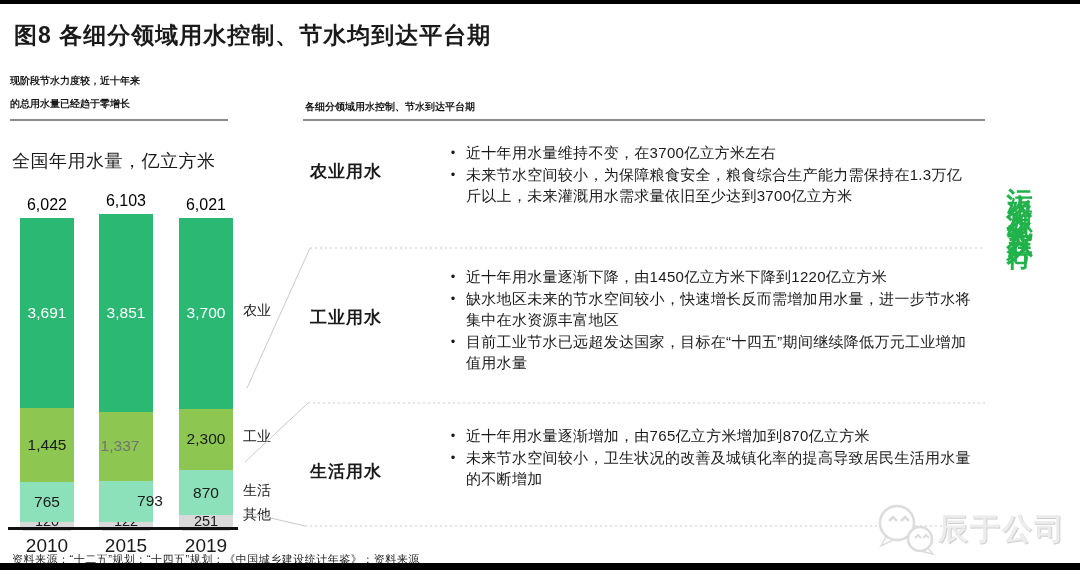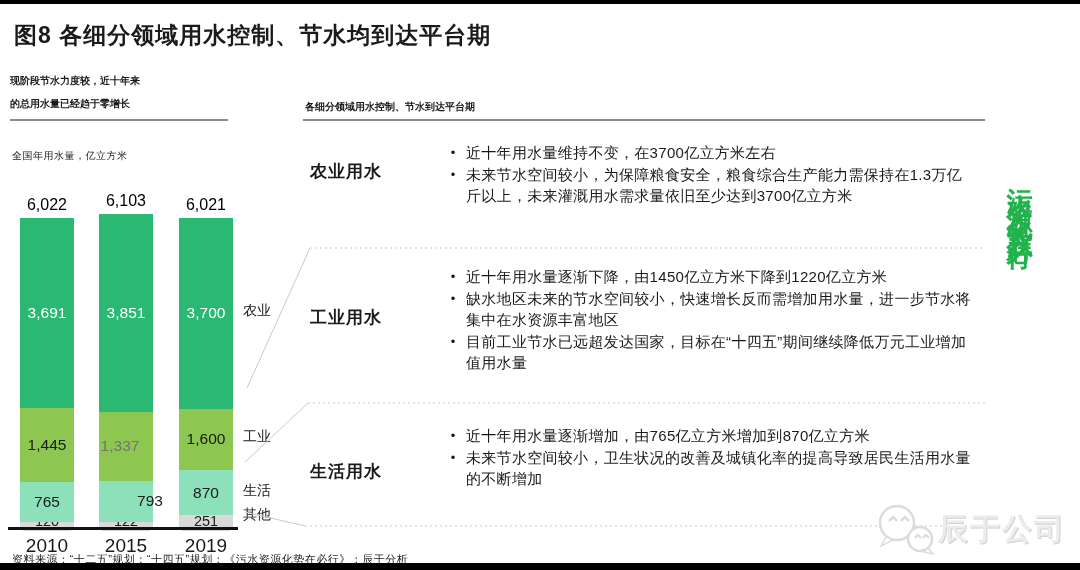--- a/index.html
+++ b/index.html
@@ -3,21 +3,21 @@
 <meta charset="utf-8">
 <style>
   html,body{margin:0;padding:0;background:#fff;}
   #stage{position:relative;width:1080px;height:570px;background:#ffffff;overflow:hidden;
          font-family:"Liberation Sans","DejaVu Sans",sans-serif;color:#1a1a1a;}
   .abs{position:absolute;}
   .blackbar{left:0;width:1080px;background:#000;}
   .page-title{left:14px;top:20px;font-size:23px;font-weight:bold;letter-spacing:1px;}
   .subhead{font-size:10px;font-weight:bold;line-height:23px;}
   .rule{height:2px;background:#8c8c8c;}
-  .chart-title{left:12px;top:149px;font-size:10px;letter-spacing:0.5px;}
+  .chart-title{left:12px;top:149px;font-size:18px;letter-spacing:0.5px;}
   .seg{position:absolute;}
   .seglabel{position:absolute;text-align:center;font-size:15.5px;line-height:18px;}
   .pill{height:20px;line-height:20px;font-size:14.5px;color:#1a1a1a;}
   .total{position:absolute;text-align:center;font-size:16px;color:#000;}
   .year{position:absolute;text-align:center;font-size:19px;color:#1a1a1a;}
   .sidelabel{position:absolute;left:243px;font-size:14px;line-height:17px;color:#1a1a1a;}
   .axis{left:8px;top:527px;width:230px;height:3px;background:#111;}
   .sec-title{position:absolute;left:310px;font-size:17px;font-weight:bold;letter-spacing:1px;}
   .bullets{position:absolute;left:440px;width:540px;}
   .brow{display:flex;}
@@ -70,21 +70,21 @@
       <div class="seglabel" style="left: 99px; top: 437.485px; width: 42px; color: #737373;">1,337</div>
       <div class="seg" style="left: 99px; top: 213.83px; width: 54px; height: 198.241px; background: rgb(42, 184, 115);"></div>
       <div class="seglabel" style="left: 99px; top: 303.951px; width: 54px; color: rgb(255, 255, 255);">3,851</div>
       <div class="total" style="left: 87px; top: 191.83px; width: 78px;">6,103</div>
       <div class="year" style="left: 87px; top: 535px; width: 78px;">2015</div>
       <div class="seg" style="left: 179px; top: 515.079px; width: 54px; height: 12.921px; background: rgb(217, 217, 217);"></div>
       <div class="seglabel pill" style="left: 182px; top: 511px; width: 48px; background: rgb(217, 217, 217);">251</div>
       <div class="seg" style="left: 179px; top: 470.293px; width: 54px; height: 44.7858px; background: rgb(140, 224, 186);"></div>
       <div class="seglabel" style="left: 179px; top: 483.686px; width: 54px; color: rgb(26, 26, 26);">870</div>
       <div class="seg" style="left: 179px; top: 408.52px; width: 54px; height: 61.7735px; background: rgb(141, 199, 81);"></div>
-      <div class="seglabel" style="left: 179px; top: 430.407px; width: 54px; color: rgb(26, 26, 26);">1,600</div>
+      <div class="seglabel" style="left: 179px; top: 430.407px; width: 54px; color: rgb(26, 26, 26);">2,300</div>
       <div class="seg" style="left: 179px; top: 218.051px; width: 54px; height: 190.468px; background: rgb(42, 184, 115);"></div>
       <div class="seglabel" style="left: 179px; top: 304.286px; width: 54px; color: rgb(255, 255, 255);">3,700</div>
       <div class="total" style="left: 167px; top: 196.051px; width: 78px;">6,021</div>
       <div class="year" style="left: 167px; top: 535px; width: 78px;">2019</div>
       <div class="sidelabel" style="top: 302.286px;">农业</div>
       <div class="sidelabel" style="top: 428.407px;">工业</div>
       <div class="sidelabel" style="top: 481.686px;">生活</div>
       <div class="sidelabel" style="top: 505.54px;">其他</div>
     </div>
   <div class="abs axis"></div>
@@ -147,17 +147,17 @@
       <path d="M17,21 l4,-4 l4,4" stroke="#dcdcdc" stroke-width="2.5" fill="none"></path>
       <path d="M29,21 l4,-4 l4,4" stroke="#dcdcdc" stroke-width="2.5" fill="none"></path>
       <circle cx="48" cy="39" r="12" fill="#ffffff" stroke="#dcdcdc" stroke-width="2.5"></circle>
       <path d="M43,38 l3,-3 l3,3" stroke="#dcdcdc" stroke-width="2" fill="none"></path>
       <path d="M51,38 l3,-3 l3,3" stroke="#dcdcdc" stroke-width="2" fill="none"></path>
       <path d="M56,48 l5,6 l-9,-2 Z" fill="#ffffff" stroke="#dcdcdc" stroke-width="1.5"></path>
     </svg>
     <span class="logo-text">辰于公司</span>
   </div>
 
-  <div class="abs footer">资料来源：“十二五”规划；“十四五”规划；《污水资源化势在必行》；辰于分析</div>
+  <div class="abs footer">资料来源：“十二五”规划；“十四五”规划；《中国城乡建设统计年鉴》；资料来源</div>
 
   <div class="abs blackbar" style="top:563px;height:7px;"></div>
 
 </div>
 
 </body></html>

